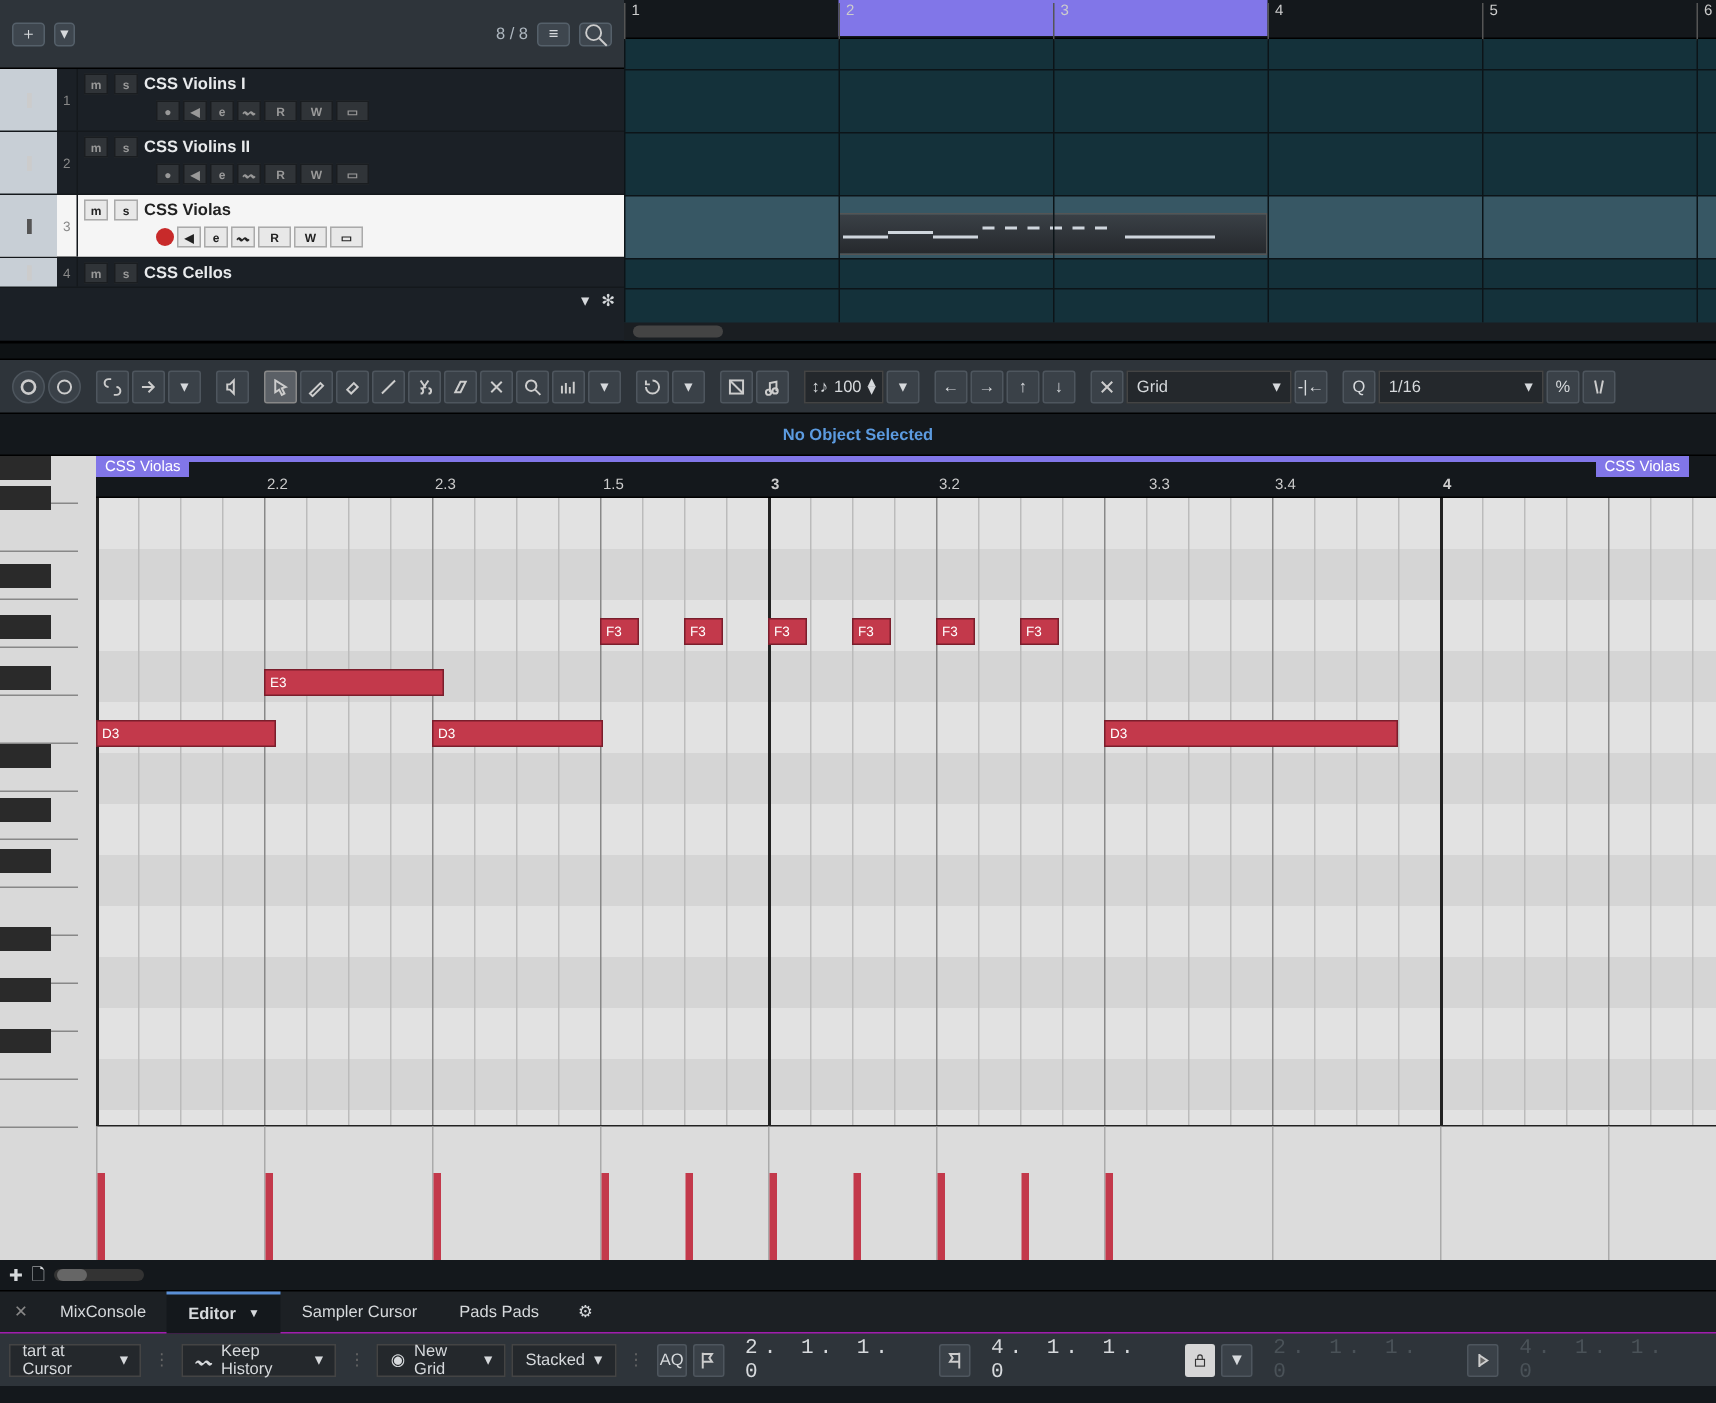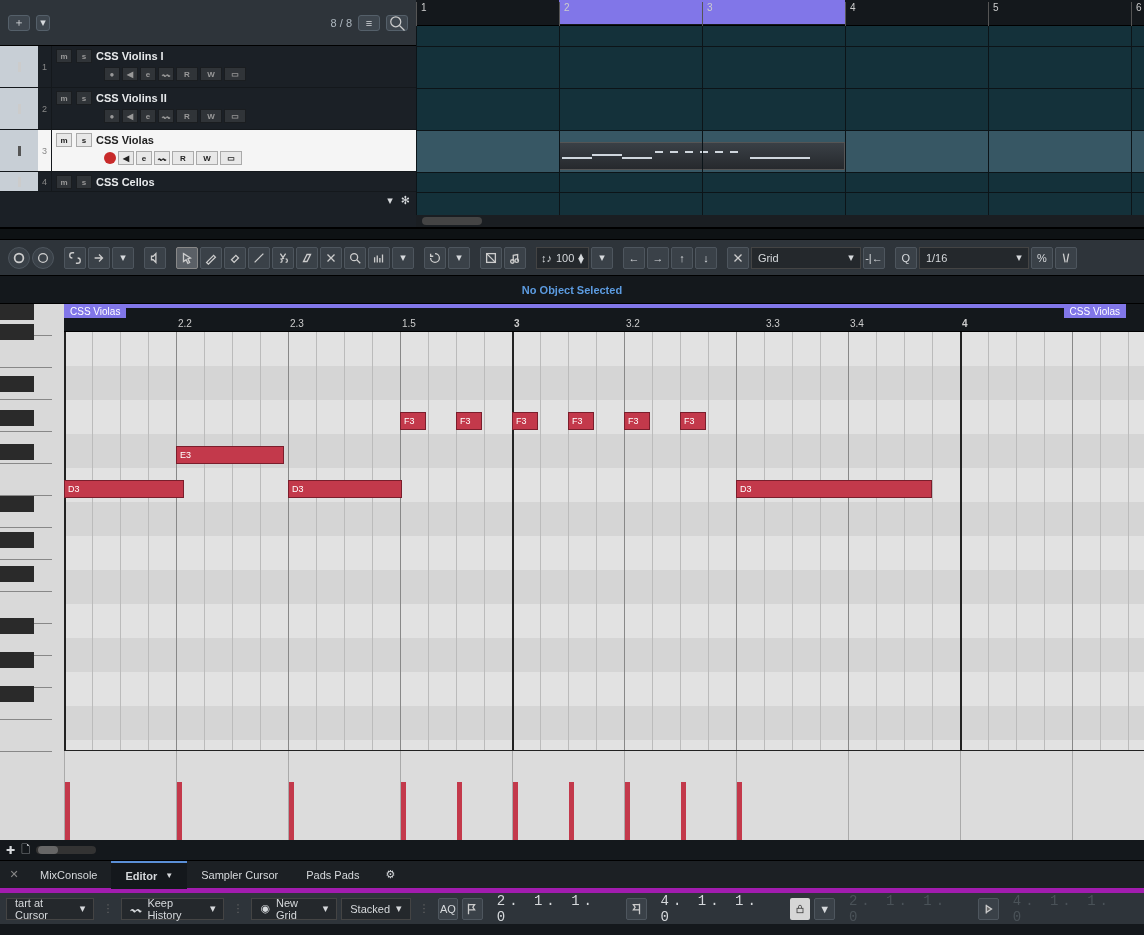--- a/index.html
+++ b/index.html
@@ -123,21 +123,21 @@
   .hscroll .thumb{position:absolute;left:2px;width:20px;height:8px;background:#666;border-radius:4px;}
 
   
   .lowertabs{height:28px;background:#1c2024;display:flex;align-items:center;padding:0 4px;gap:2px;border-top:1px solid #000;}
   .ltab-close{width:20px;text-align:center;cursor:pointer;color:#888;}
   .ltab{padding:0 14px;height:28px;display:flex;align-items:center;cursor:pointer;color:#aaa;}
   .ltab.active{background:var(--bg);color:#eee;font-weight:bold;border-top:2px solid #5a8fd6;}
   .ltab .arrow{margin-left:8px;font-size:8px;}
 
   
-  .transport{height:36px;background:#2e343a;display:flex;align-items:center;padding:12px 6px;gap:4px;border-top:5px solid #a21caf;}
+  .transport{height:36px;background:#2e343a;display:flex;align-items:center;padding:12px 6px;gap:4px;border-top:1px solid #a21caf;}
   .tdropdown{height:22px;background:#24282c;border:1px solid #444;display:flex;align-items:center;padding:0 8px;gap:6px;}
   .timecode{font-family:'Courier New',monospace;font-size:14px;letter-spacing:4px;padding:0 10px;}
   .timecode.dim{color:#4a5258;}
   .lockbtn{width:22px;height:22px;background:#d6d6d6;border-radius:2px;display:flex;align-items:center;justify-content:center;}
   .lockbtn svg{stroke:#333;}
   .dots{color:#666;padding:0 4px;}
 </style>
 </head>
 <body>
 
@@ -565,21 +565,21 @@
         <div class="vline fine" style="left: 840px;"></div>
         <div class="vline fine" style="left: 868px;"></div>
         <div class="vline maj" style="left: 896px;"></div>
         <div class="vline fine" style="left: 924px;"></div>
         <div class="vline fine" style="left: 952px;"></div>
         <div class="vline fine" style="left: 980px;"></div>
         <div class="vline sub" style="left: 1008px;"></div>
         <div class="vline fine" style="left: 1036px;"></div>
         <div class="vline fine" style="left: 1064px;"></div>
         <div class="note" style="left: 0px; width: 120px; top: 148px; height: 18px;">D3</div>
-        <div class="note" style="left: 112px; width: 108px; top: 114px; height: 18px;">E3</div>
+        <div class="note" style="left: 112px; width: 120px; top: 114px; height: 18px;">E3</div>
         <div class="note" style="left: 224px; width: 114px; top: 148px; height: 18px;">D3</div>
         <div class="note" style="left: 336px; width: 26px; top: 80px; height: 18px;">F3</div>
         <div class="note" style="left: 392px; width: 26px; top: 80px; height: 18px;">F3</div>
         <div class="note" style="left: 448px; width: 26px; top: 80px; height: 18px;">F3</div>
         <div class="note" style="left: 504px; width: 26px; top: 80px; height: 18px;">F3</div>
         <div class="note" style="left: 560px; width: 26px; top: 80px; height: 18px;">F3</div>
         <div class="note" style="left: 616px; width: 26px; top: 80px; height: 18px;">F3</div>
         <div class="note" style="left: 672px; width: 196px; top: 148px; height: 18px;">D3</div>
       </div>
     <div class="vel-lane" id="vel-lane">

